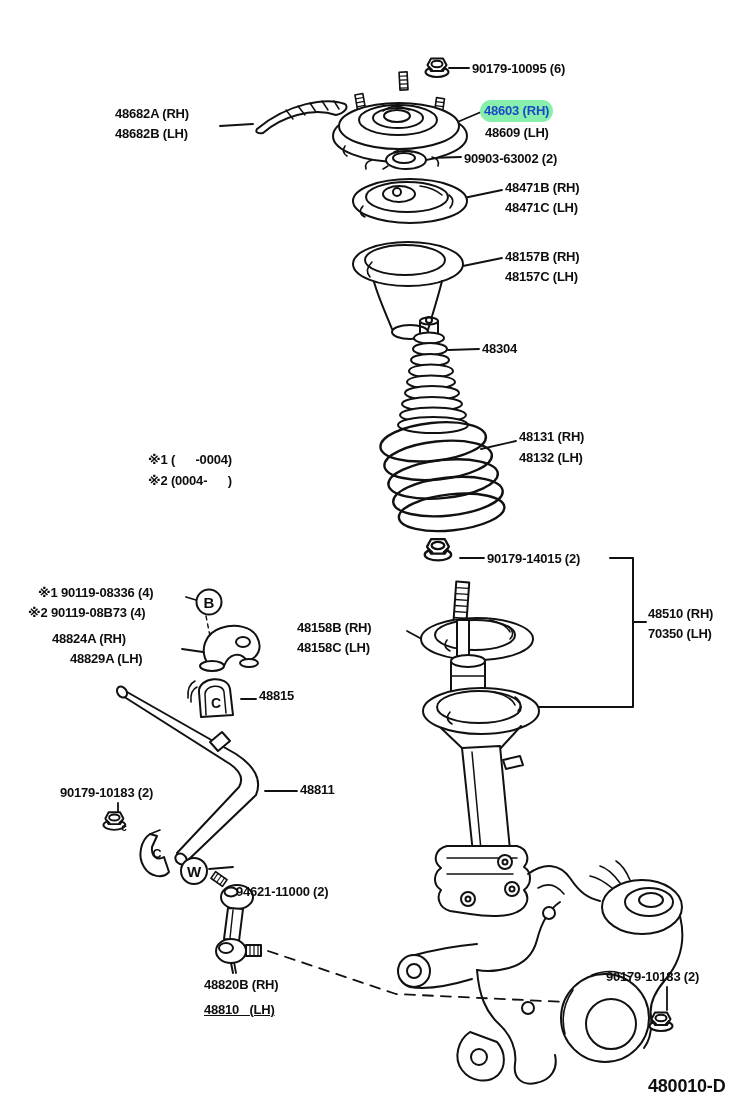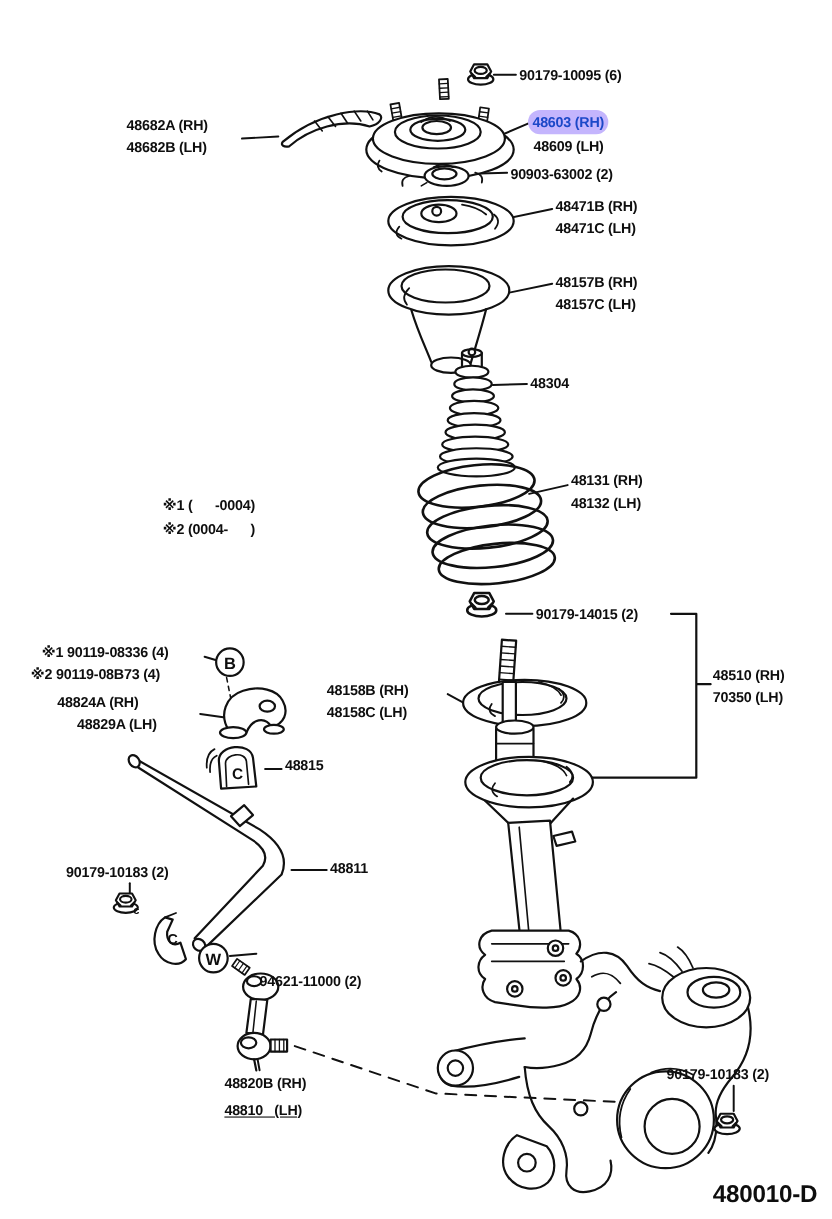--- a/index.html
+++ b/index.html
@@ -1,22 +1,22 @@
 <!DOCTYPE html>
 <html><head>
 <meta charset="utf-8">
 <style>
   html,body{margin:0;padding:0;background:#fff;}
   body{width:756px;height:1108px;font-family:"Liberation Sans","DejaVu Sans",sans-serif;}
   .stage{position:relative;width:756px;height:1108px;overflow:hidden;background:#fff;}
   svg.art{position:absolute;left:0;top:0;}
   .lbl{position:absolute;font-weight:bold;font-size:13px;line-height:20px;color:#0e0e0e;
        white-space:pre;letter-spacing:-0.2px;}
-  .hl{background:#c4b5fd;color:#1c48c8;padding:1px 4px;display:inline-block;border-radius:11px;}
-  .code{font-size:22px;}
+  .hl{background:#86efac;color:#1c48c8;padding:1px 4px;display:inline-block;border-radius:11px;}
+  .code{font-size:18px;}
   text.marker{font-family:"Liberation Sans","DejaVu Sans",sans-serif;font-weight:bold;fill:#0e0e0e;}
 </style>
 </head>
 <body>
 
 <div class="stage">
 
 <svg class="art" width="756" height="1108" viewBox="0 0 756 1108">
   <defs>
     <g id="fnut">

